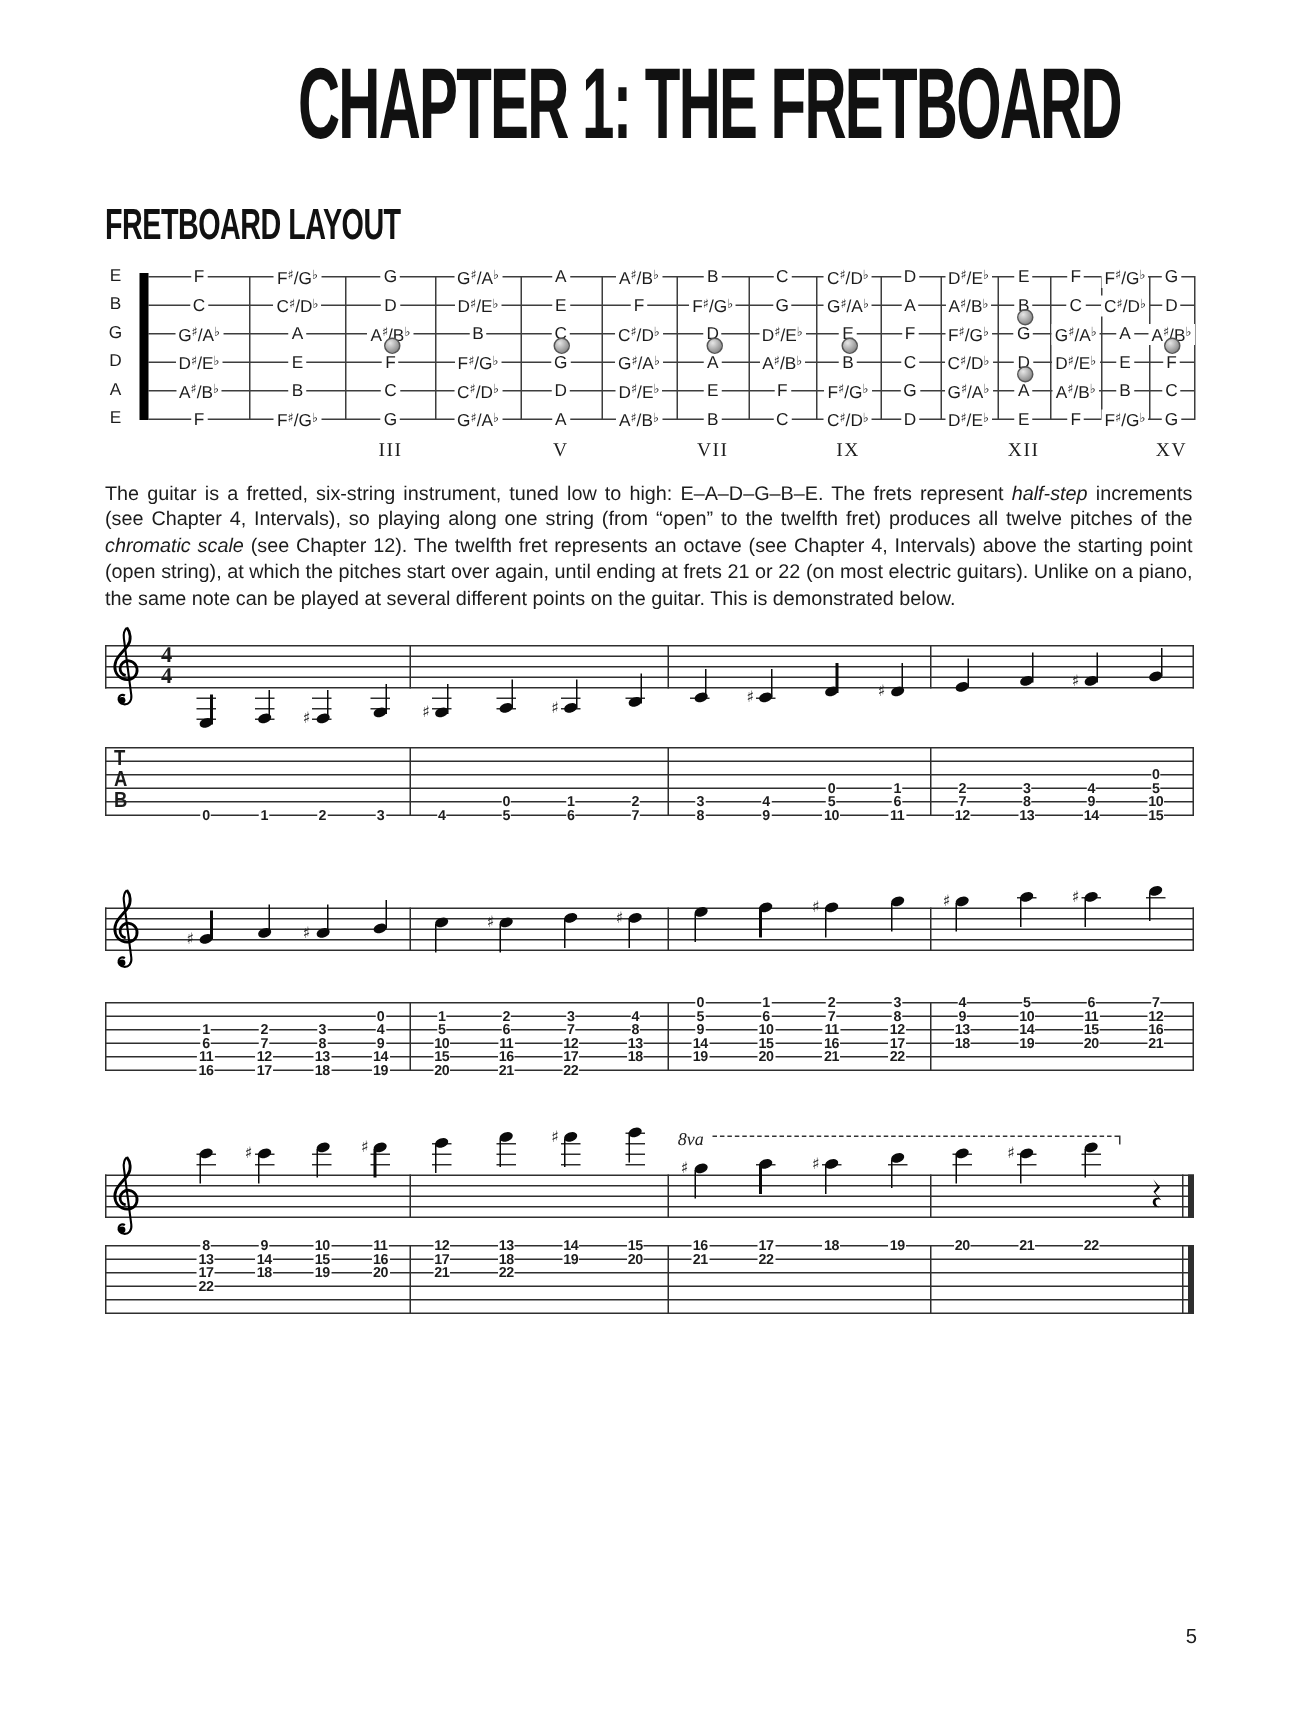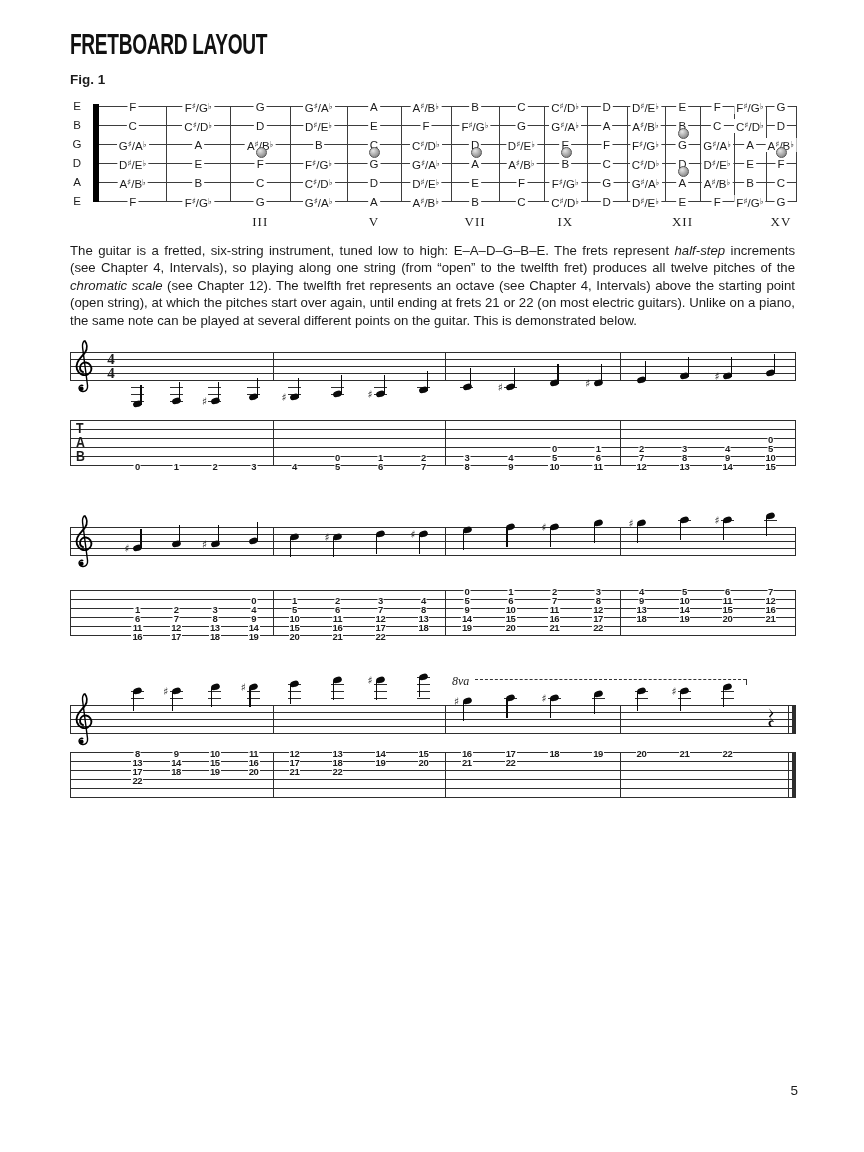--- a/index.html
+++ b/index.html
@@ -42,22 +42,24 @@
   .ottava-dash{position:absolute;border-top:1.3px dashed #333;}
   .ottava-hook{position:absolute;width:1.3px;height:6px;background:#333;}
   .clef{position:absolute;}
   .rest{position:absolute;}
   .page-num{position:absolute;top:1083px;right:66px;font-size:13.5px;}
 </style>
 </head>
 <body>
 
 <div class="page">
+  <div class="title-wrap">
+    <h1 class="title">CHAPTER 1: THE FRETBOARD</h1>
+  </div>
   <h2 class="heading">FRETBOARD LAYOUT</h2>
-  <p class="fig-label">Fig. 1</p>
   <div id="fretboard">
       <div class="fb-slabel" style="left: 0px; top: 4px;">E</div>
       <div class="fb-line" style="left: 29px; top: 10px; width: 697px; height: 1px;"></div>
       <div class="fb-slabel" style="left: 0px; top: 23px;">B</div>
       <div class="fb-line" style="left: 29px; top: 29px; width: 697px; height: 1px;"></div>
       <div class="fb-slabel" style="left: 0px; top: 42px;">G</div>
       <div class="fb-line" style="left: 29px; top: 48px; width: 697px; height: 1px;"></div>
       <div class="fb-slabel" style="left: 0px; top: 61px;">D</div>
       <div class="fb-line" style="left: 29px; top: 67px; width: 697px; height: 1px;"></div>
       <div class="fb-slabel" style="left: 0px; top: 80px;">A</div>

